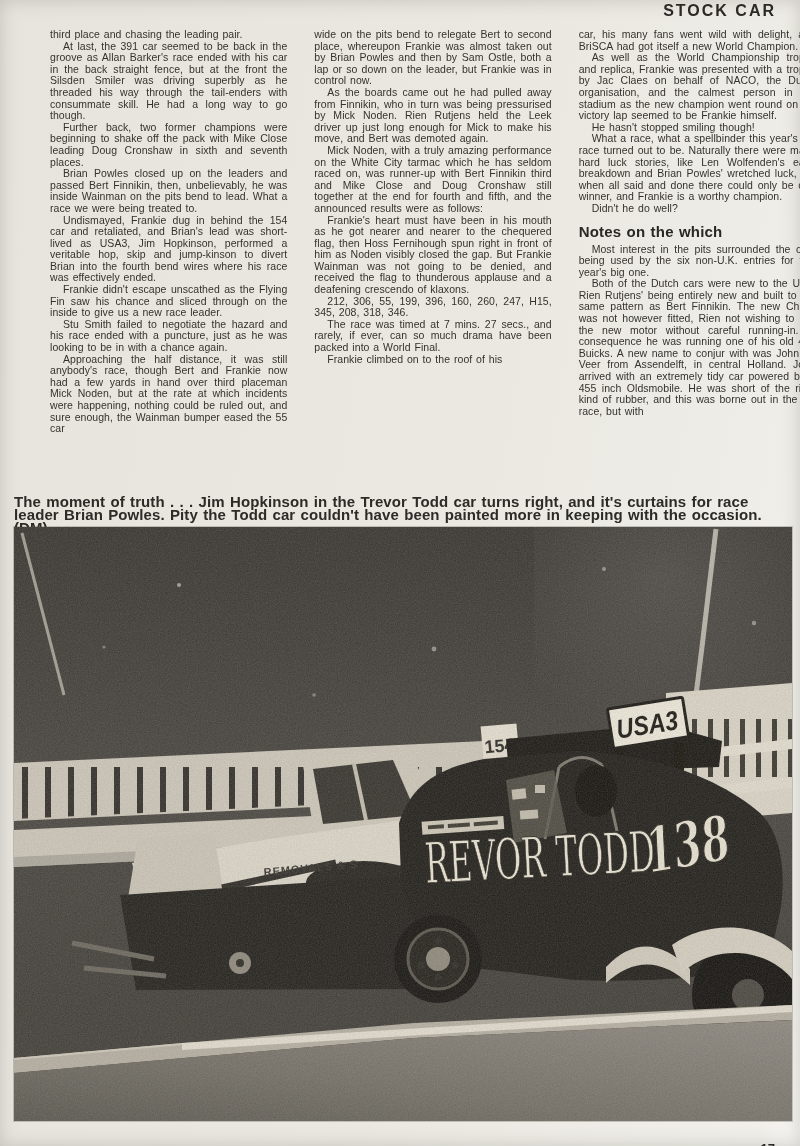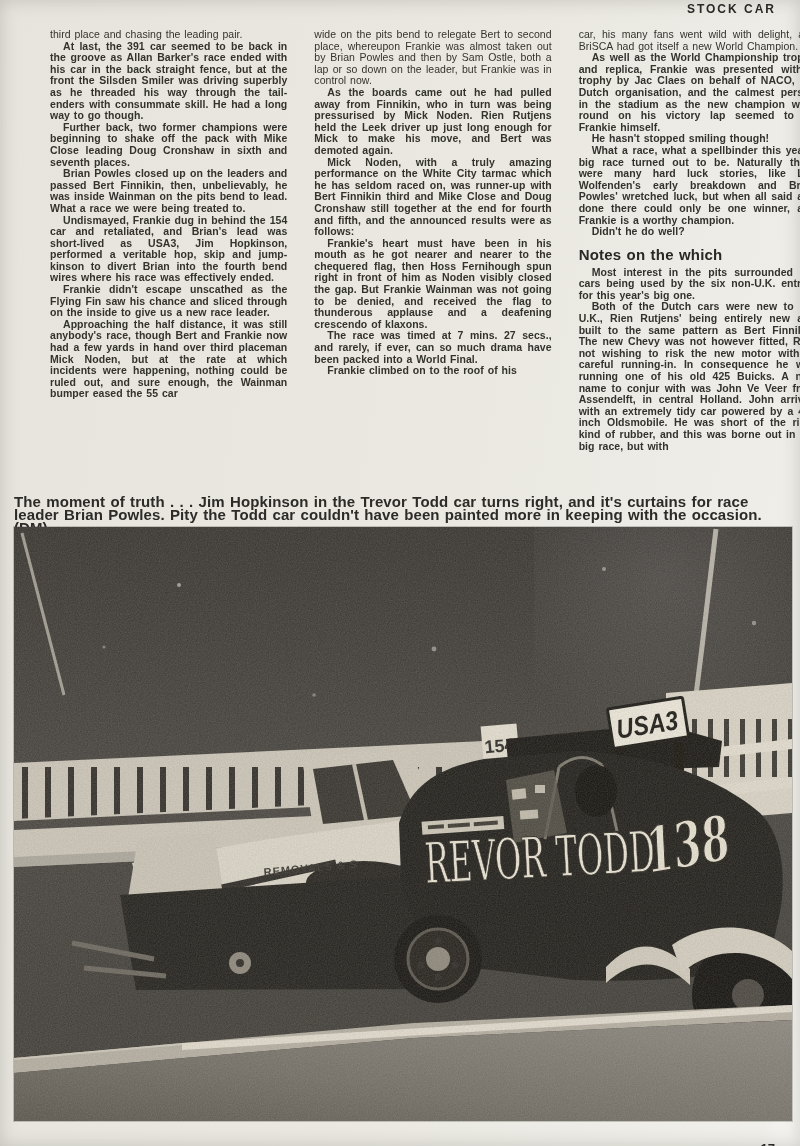--- a/index.html
+++ b/index.html
@@ -10,32 +10,32 @@
     position:relative;
     overflow:hidden;
   }
   .page{
     position:absolute;inset:0;
     background:linear-gradient(100deg,#e6e4dd 0%,#eae8e1 55%,#f0efea 96%,#f7f6f3 100%);
     box-shadow:inset 0 0 18px rgba(90,88,80,.25);
   }
   .masthead{
     position:absolute;top:2px;right:24px;
-    font-size:12px;font-weight:bold;letter-spacing:2px;
+    font-size:16px;font-weight:bold;letter-spacing:2px;
     color:#2b2926;
     text-align:right;
   }
   .columns{
     position:absolute;left:14px;top:29px;width:766px;height:464px;
     display:flex;gap:27px;overflow:hidden;margin-left:36px;
   }
   .col{flex:1 1 0;text-align:justify;color:#34322d;
        font-size:10.5px;line-height:11.6px;letter-spacing:.05px;word-spacing:.9px;}
   .col p{margin:0;}
-  .col p.ind{text-indent:13px;font-weight:bold;}
+  .col p.ind{text-indent:13px;}
   .col h3{margin:9px 0 4px 0;font-size:15px;line-height:16px;color:#2a2824;
           letter-spacing:.2px;text-align:left;}
   .caption{
     position:absolute;left:14px;top:495px;width:766px;
     font-size:15px;line-height:13px;font-weight:bold;color:#2d2b27;
     text-align:left;letter-spacing:.1px;word-spacing:1px;
   }
   .photo{
     position:absolute;left:14px;top:527px;width:778px;height:594px;
     background:#3c3935;
@@ -55,27 +55,29 @@
   <div class="masthead">STOCK CAR</div>
 
   <div class="columns">
     <div class="col">
         <p>third place and chasing the leading pair.</p>
         <p class="ind">At last, the 391 car seemed to be back in the groove as Allan Barker's race ended with his car in the back straight fence, but at the front the Silsden Smiler was driving superbly as he threaded his way through the tail-enders with consummate skill. He had a long way to go though.</p>
         <p class="ind">Further back, two former champions were beginning to shake off the pack with Mike Close leading Doug Cronshaw in sixth and seventh places.</p>
         <p class="ind">Brian Powles closed up on the leaders and passed Bert Finnikin, then, unbelievably, he was inside Wainman on the pits bend to lead. What a race we were being treated to.</p>
         <p class="ind">Undismayed, Frankie dug in behind the 154 car and retaliated, and Brian's lead was short-lived as USA3, Jim Hopkinson, performed a veritable hop, skip and jump-kinson to divert Brian into the fourth bend wires where his race was effectively ended.</p>
         <p class="ind">Frankie didn't escape unscathed as the Flying Fin saw his chance and sliced through on the inside to give us a new race leader.</p>
+        <p class="ind">Stu Smith failed to negotiate the hazard and his race ended with a puncture, just as he was looking to be in with a chance again.</p>
         <p class="ind">Approaching the half distance, it was still anybody's race, though Bert and Frankie now had a few yards in hand over third placeman Mick Noden, but at the rate at which incidents were happening, nothing could be ruled out, and sure enough, the Wainman bumper eased the 55 car</p>
       </div>
     <div class="col">
         <p>wide on the pits bend to relegate Bert to second place, whereupon Frankie was almost taken out by Brian Powles and then by Sam Ostle, both a lap or so down on the leader, but Frankie was in control now.</p>
         <p class="ind">As the boards came out he had pulled away from Finnikin, who in turn was being pressurised by Mick Noden. Rien Rutjens held the Leek driver up just long enough for Mick to make his move, and Bert was demoted again.</p>
         <p class="ind">Mick Noden, with a truly amazing performance on the White City tarmac which he has seldom raced on, was runner-up with Bert Finnikin third and Mike Close and Doug Cronshaw still together at the end for fourth and fifth, and the announced results were as follows:</p>
         <p class="ind">Frankie's heart must have been in his mouth as he got nearer and nearer to the chequered flag, then Hoss Fernihough spun right in front of him as Noden visibly closed the gap. But Frankie Wainman was not going to be denied, and received the flag to thunderous applause and a deafening crescendo of klaxons.</p>
+        <p class="ind">212, 306, 55, 199, 396, 160, 260, 247, H15, 345, 208, 318, 346.</p>
         <p class="ind">The race was timed at 7 mins. 27 secs., and rarely, if ever, can so much drama have been packed into a World Final.</p>
         <p class="ind">Frankie climbed on to the roof of his</p>
       </div>
     <div class="col">
         <p>car, his many fans went wild with delight, and BriSCA had got itself a new World Champion.</p>
         <p class="ind">As well as the World Championship trophy and replica, Frankie was presented with a trophy by Jac Claes on behalf of NACO, the Dutch organisation, and the calmest person in the stadium as the new champion went round on his victory lap seemed to be Frankie himself.</p>
         <p class="ind">He hasn't stopped smiling though!</p>
         <p class="ind">What a race, what a spellbinder this year's big race turned out to be. Naturally there were many hard luck stories, like Len Wolfenden's early breakdown and Brian Powles' wretched luck, but when all said and done there could only be one winner, and Frankie is a worthy champion.</p>
         <p class="ind">Didn't he do well?</p>
         <h3>Notes on the which</h3>

